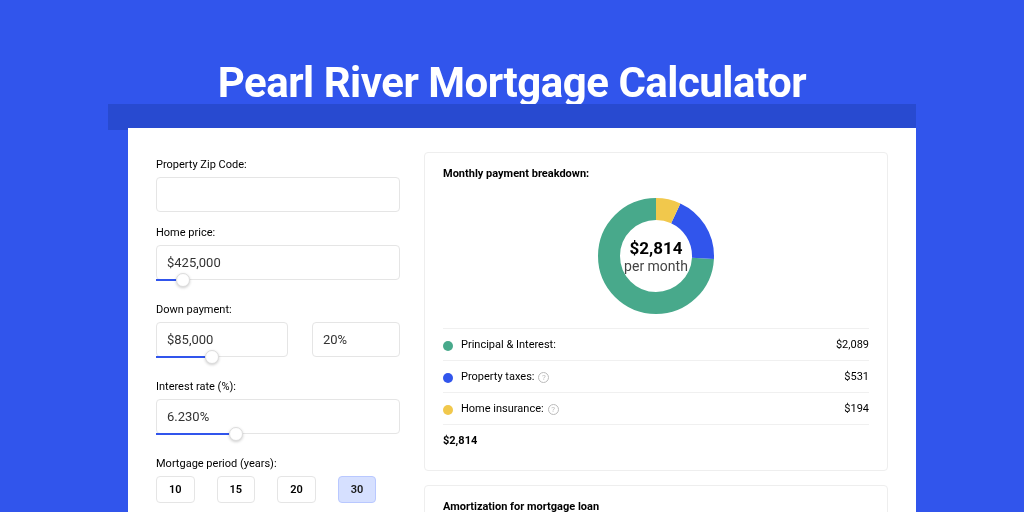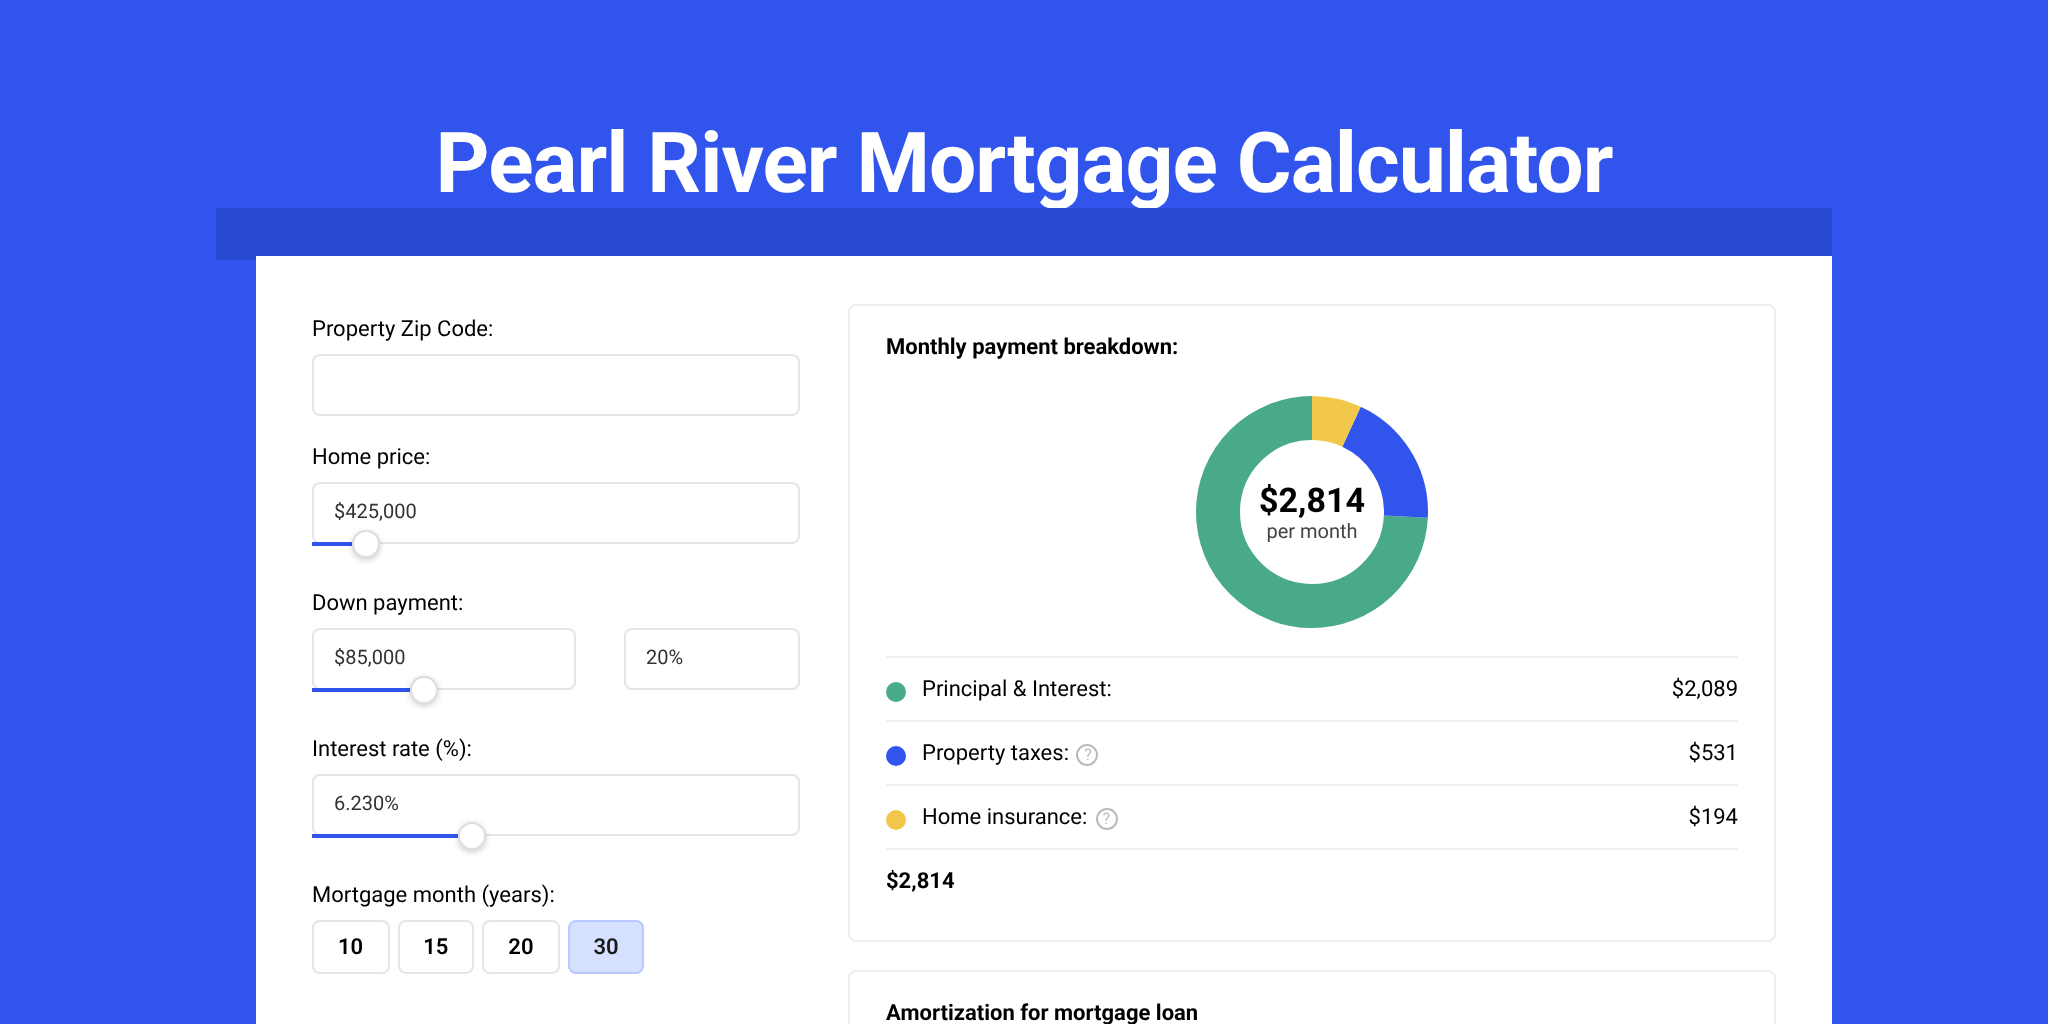--- a/index.html
+++ b/index.html
@@ -4,37 +4,37 @@
 <style>
 *{box-sizing:border-box;margin:0;padding:0;font-family:-apple-system,BlinkMacSystemFont,"Segoe UI",Roboto,Helvetica,Arial,sans-serif}
 body{background:#3155ec;width:1024px;height:512px;overflow:hidden;position:relative}
 .title{color:#fff;font-size:42px;font-weight:700;text-align:center;padding-top:58px;letter-spacing:-0.5px}
 .band{position:absolute;left:108px;right:108px;top:104px;height:26px;background:#284ad0}
 .panel{position:absolute;left:128px;right:108px;top:128px;background:#fff;padding:24px 28px 0 28px;display:flex;gap:24px;height:500px}
 .left{width:244px;flex-shrink:0}
 .right{flex:1}
 .lbl{font-size:11px;color:#000;margin-bottom:6px;margin-top:14px}
 .lbl:first-child{margin-top:6px}
-.inp{width:100%;border:1px solid #e5e5e5;border-radius:4px;padding:9px 10px;font-size:10px;color:#333}
+.inp{width:100%;border:1px solid #e5e5e5;border-radius:4px;padding:9px 10px;font-size:13px;color:#333}
 .row{display:flex;gap:24px}
 .row .inp:first-child{flex:1}
 .row .inp:last-child{width:88px}
 .slider-track{position:relative;height:10px;margin-top:-1px}
 .slider-bar{position:absolute;left:0;height:2px;background:#3155ec;top:0}
 .slider-knob{position:absolute;top:-6px;width:14px;height:14px;background:#fff;border:1px solid #ddd;border-radius:50%;box-shadow:0 1px 3px rgba(0,0,0,0.2)}
-.period-btns{display:flex;gap:0;margin-top:4px}
+.period-btns{display:flex;gap:18px;margin-top:4px}
 .pbtn{border:1px solid #e5e5e5;padding:6px 12px;font-size:11px;font-weight:600;background:#fff;cursor:pointer;margin-right:4px;border-radius:4px}
 .pbtn.sel{background:#d6e0ff;border-color:#b9c8ff;color:#1a1a1a}
 .box{border:1px solid #eee;border-radius:4px;padding:14px 18px;margin-bottom:14px}
 .boxtitle{font-size:11px;font-weight:700;color:#000}
 .donut-wrap{display:flex;justify-content:center;padding:14px 0 10px}
 .donut{position:relative;width:124px;height:124px}
 .dcenter{position:absolute;inset:0;display:flex;flex-direction:column;align-items:center;justify-content:center}
 .dcenter .big{font-size:17px;font-weight:700}
-.dcenter .sm{font-size:10px;color:#444}
+.dcenter .sm{font-size:14px;color:#444}
 .li{display:flex;align-items:flex-end;padding:9px 0;border-top:1px solid #f0f0f0;font-size:11px}
 .li:first-of-type{border-top:none}
 .dot{width:10px;height:10px;border-radius:50%;margin-right:8px}
 .li .name{flex:1}
 .li .val{font-weight:400}
 .li.total .name,.li.total .val{font-weight:700}
 .info{width:11px;height:11px;border:1px solid #bbb;border-radius:50%;display:inline-flex;align-items:center;justify-content:center;font-size:8px;color:#bbb;margin-left:4px}
 </style>
 </head>
 <body>
@@ -64,21 +64,21 @@
       <div class="slider-knob" style="left:20%"></div>
     </div>
 
     <div class="lbl">Interest rate (%):</div>
     <input class="inp" value="6.230%" style="">
     <div class="slider-track">
       <div class="slider-bar" style="width:30%"></div>
       <div class="slider-knob" style="left:30%"></div>
     </div>
 
-    <div class="lbl">Mortgage month (years):</div>
+    <div class="lbl">Mortgage period (years):</div>
     <div class="period-btns">
       <button class="pbtn">10</button>
       <button class="pbtn">15</button>
       <button class="pbtn">20</button>
       <button class="pbtn sel">30</button>
     </div>
 
     
   </div>
 

